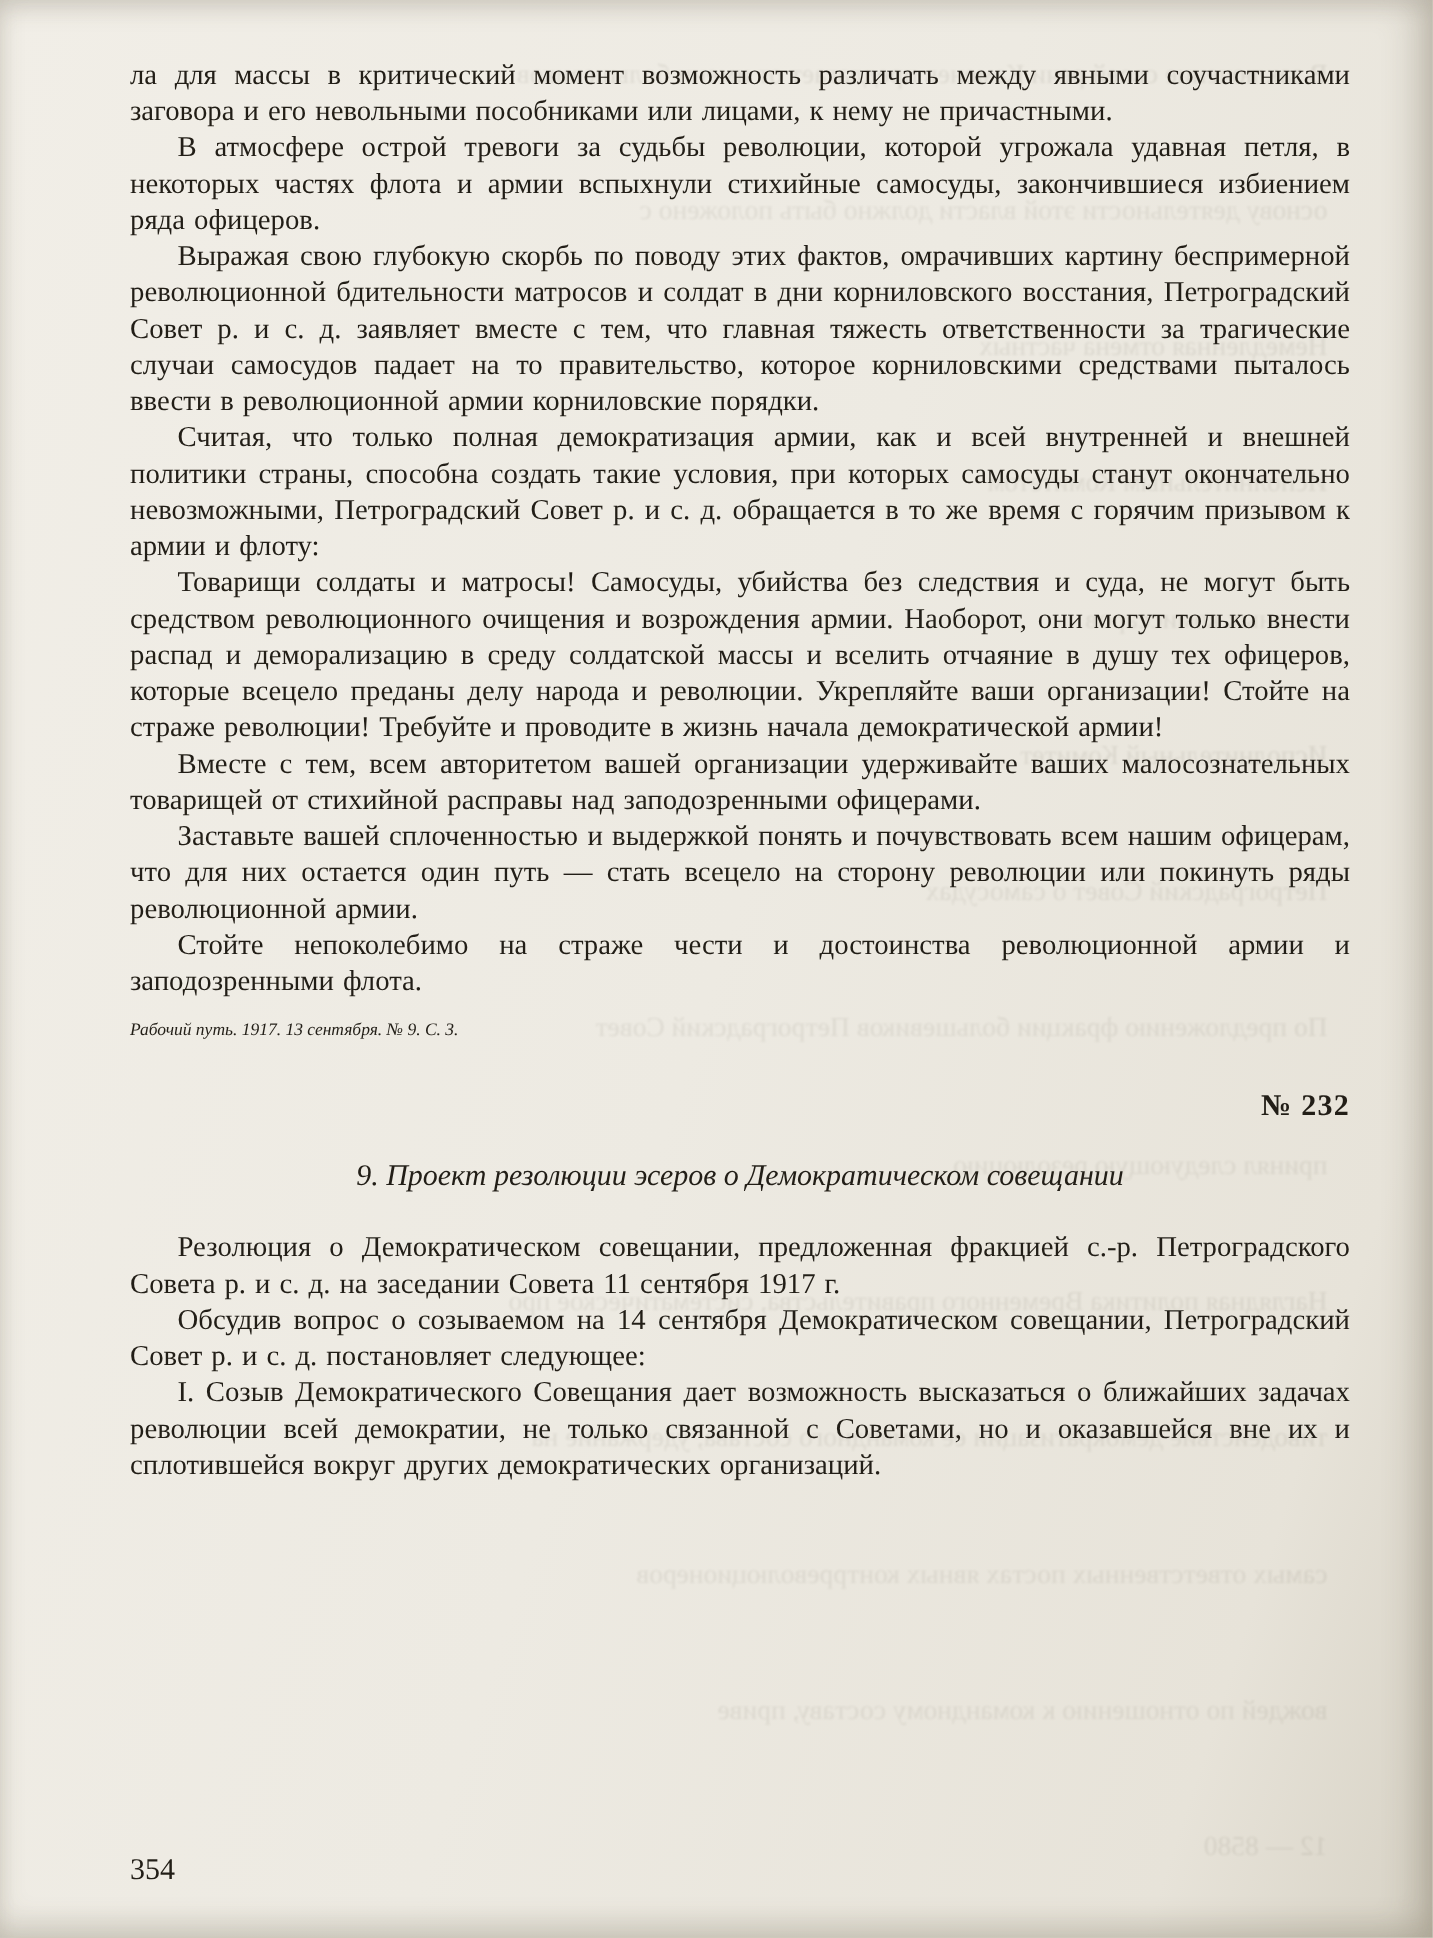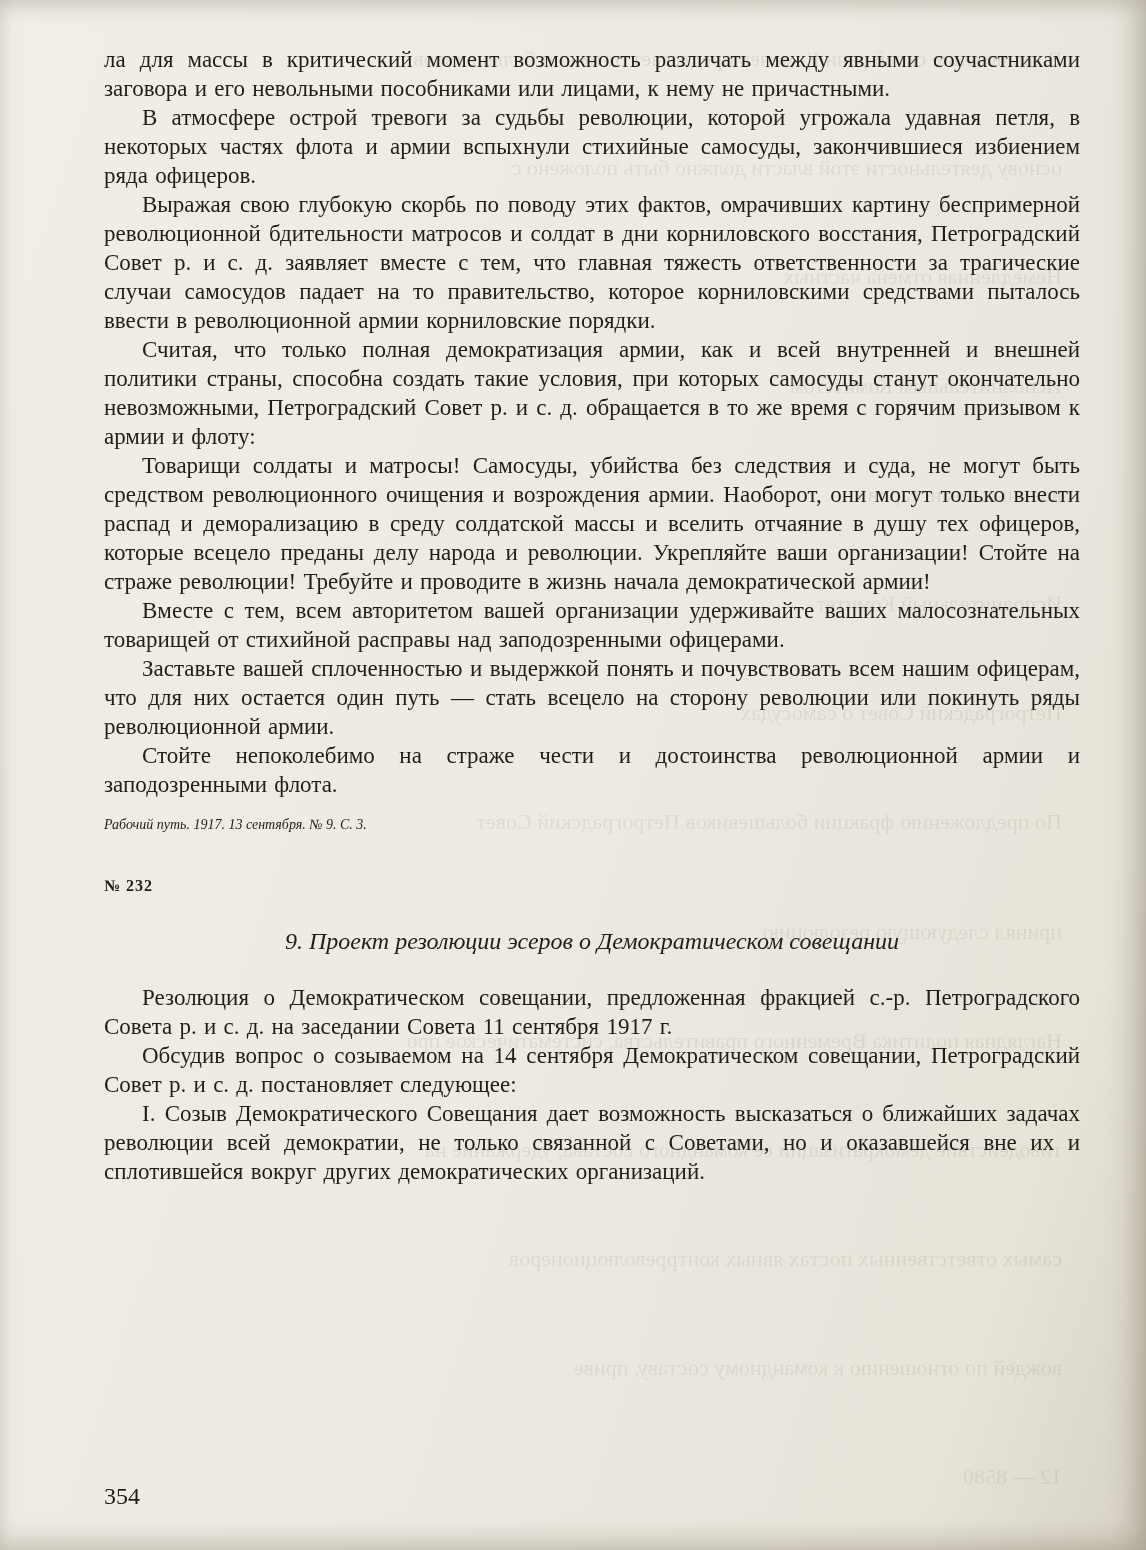--- a/index.html
+++ b/index.html
@@ -37,22 +37,22 @@
     font-size:23px;line-height:29px;
     text-align:justify;
   }
   .para{margin:0;text-indent:38px;word-spacing:1.5px;}
   .doc-231 .paras .para:first-child{text-indent:0;}
   .citation{
     margin:11px 0 0;font-style:italic;text-align:left;
     font-size:14px;
   }
   .doc-number{
-    margin:32px 0 0;text-align:left;
-    font-size:16px;font-weight:bold;letter-spacing:1px;
+    margin:32px 0 0;text-align:right;
+    font-size:24px;font-weight:bold;letter-spacing:1px;
   }
   .doc-title{
     margin:27px 0 0;text-align:center;
     font-style:italic;font-weight:normal;font-size:24px;
   }
   .doc-232 .paras{margin-top:27px;}
   .page-number{
     position:absolute;left:104px;bottom:40px;
     color:var(--ink);font-size:24px;
   }

